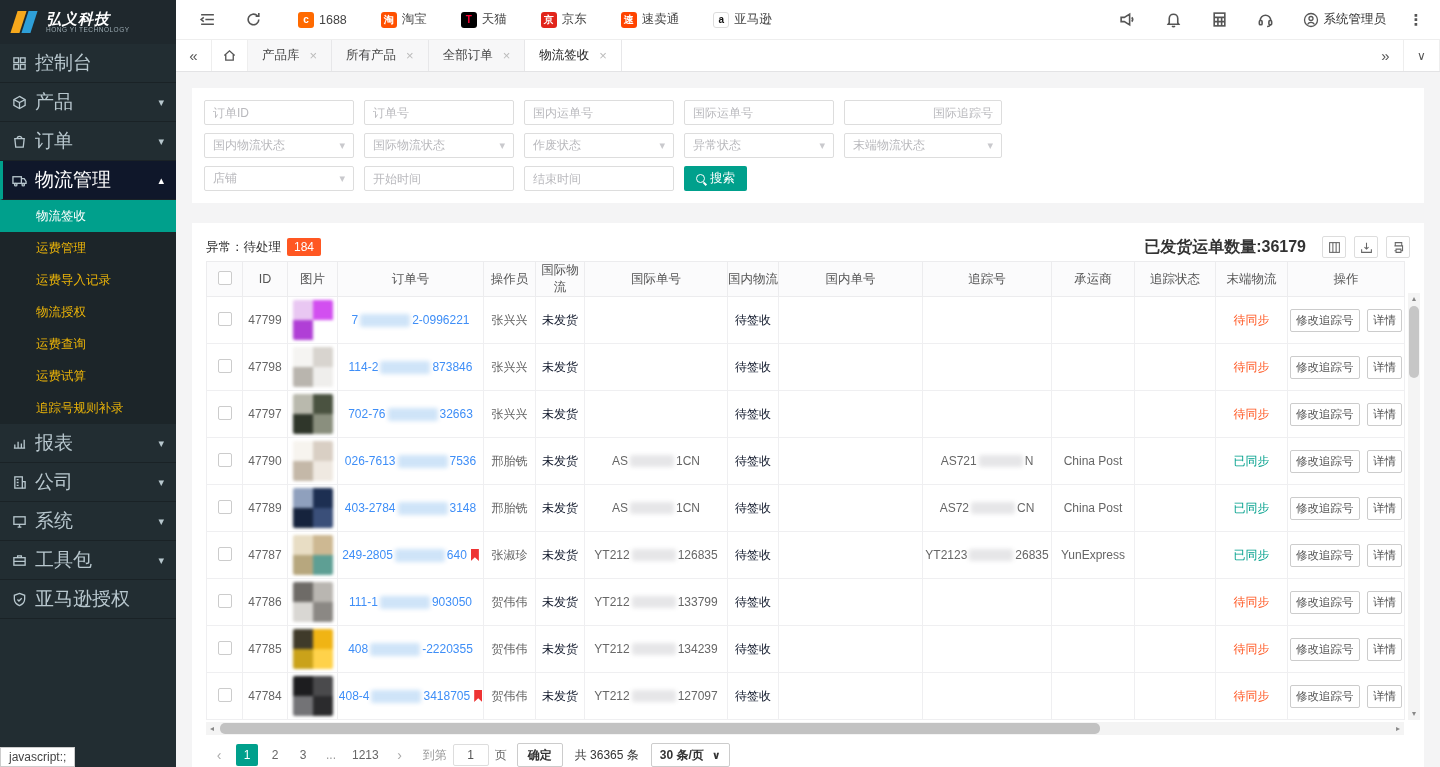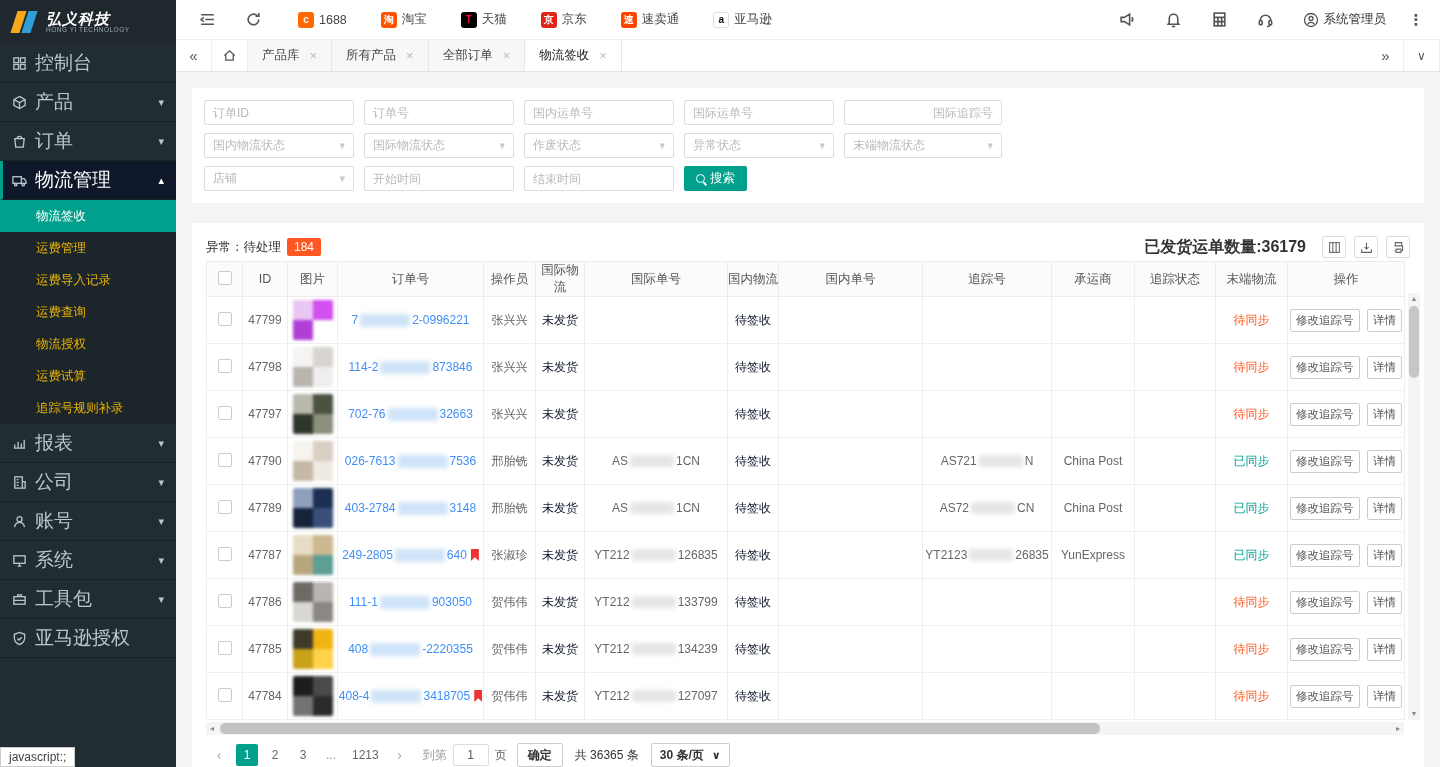--- a/index.html
+++ b/index.html
@@ -194,24 +194,24 @@
         <div class="sub-item active">
             <span>物流签收</span>
           </div>
         <div class="sub-item">
             <span>运费管理</span>
           </div>
         <div class="sub-item">
             <span>运费导入记录</span>
           </div>
         <div class="sub-item">
-            <span>运费查询</span>
+            <span>物流授权</span>
           </div>
         <div class="sub-item">
-            <span>物流授权</span>
+            <span>运费查询</span>
           </div>
         <div class="sub-item">
             <span>运费试算</span>
           </div>
         <div class="sub-item">
             <span>追踪号规则补录</span>
           </div>
       </div>
       <div class="nav-item">
         <svg viewBox="0 0 16 16">
@@ -219,28 +219,20 @@
           </svg>
         <span class="nav-label">报表</span>
         <span class="caret-down"></span>
       </div>
       <div class="nav-item">
         <svg viewBox="0 0 16 16">
             <rect x="3" y="2" width="8" height="12"></rect>
             <path d="M11 7h3v7h-3M5 5h2M5 8h2M5 11h2"></path>
           </svg>
         <span class="nav-label">公司</span>
-        <span class="caret-down"></span>
-      </div>
-      <div class="nav-item">
-        <svg viewBox="0 0 16 16">
-            <circle cx="8" cy="5.5" r="2.7"></circle>
-            <path d="M2.8 14a5.2 5.2 0 0 1 10.4 0"></path>
-          </svg>
-        <span class="nav-label">账号</span>
         <span class="caret-down"></span>
       </div>
       <div class="nav-item">
         <svg viewBox="0 0 16 16">
             <rect x="2" y="3" width="12" height="8"></rect>
             <path d="M6 14h4M8 11v3"></path>
           </svg>
         <span class="nav-label">系统</span>
         <span class="caret-down"></span>
       </div>

